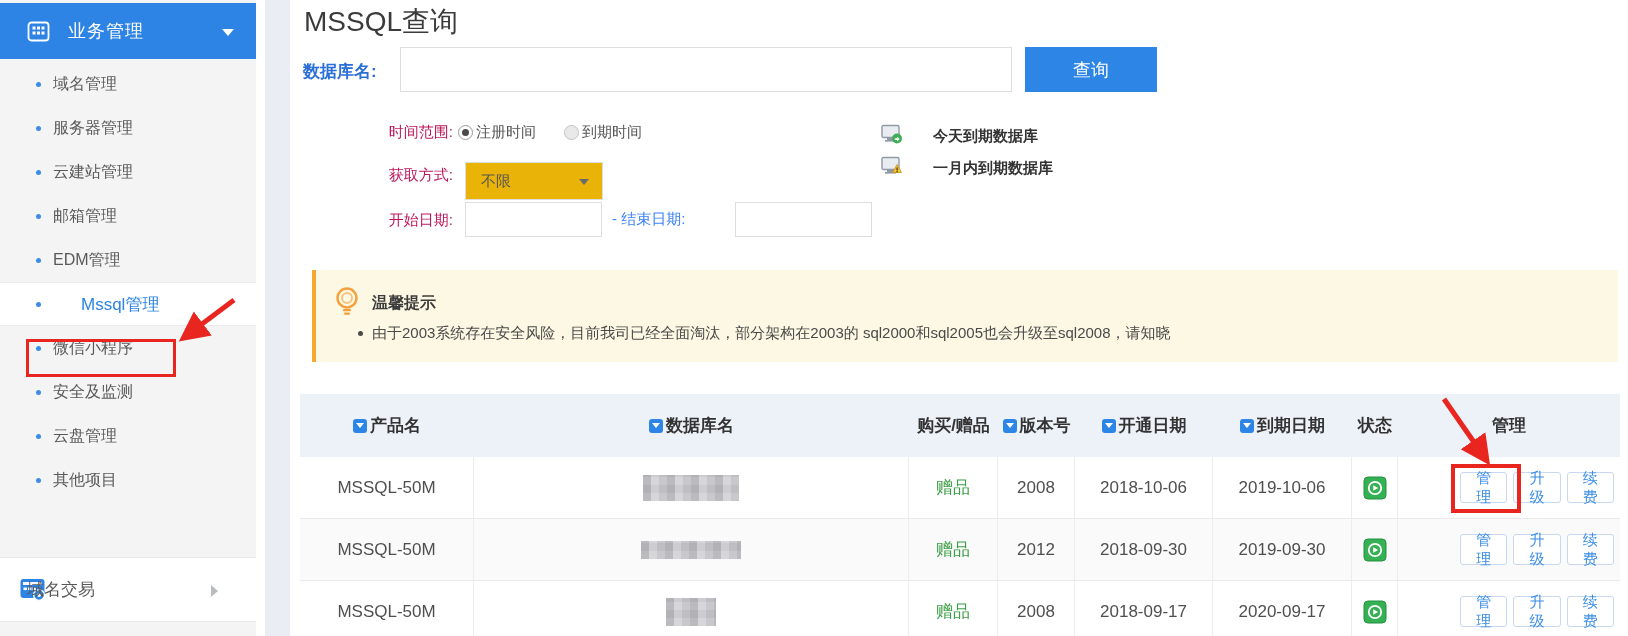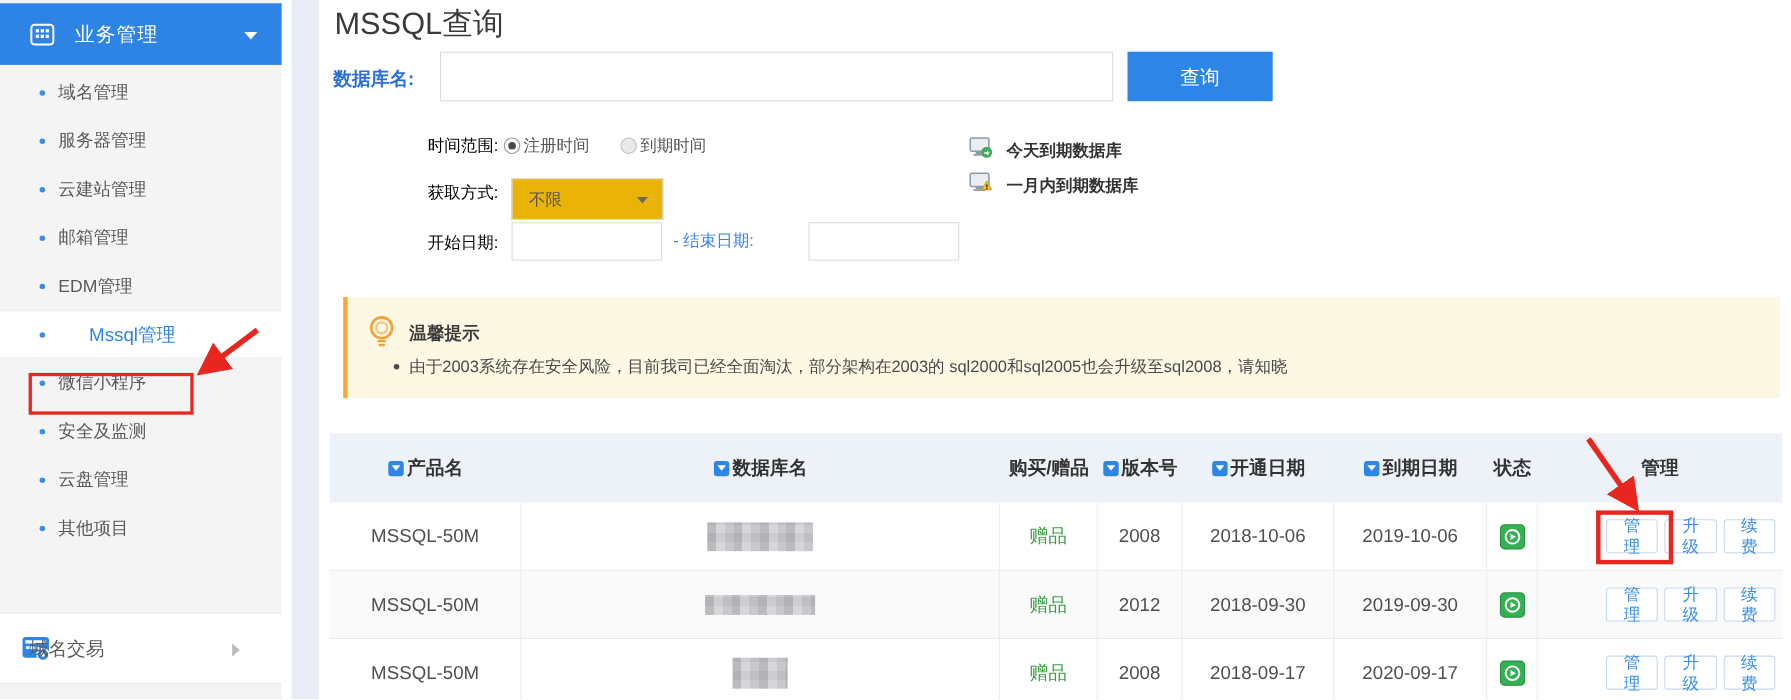--- a/index.html
+++ b/index.html
@@ -48,21 +48,21 @@
     position:absolute; left:400px; top:47px; width:612px; height:45px;
     border:1px solid #ddd; background:#fff; font-size:16px; padding:0 12px; outline:none;
   }
   .query-btn {
     position:absolute; left:1025px; top:47px; width:132px; height:45px;
     background:#2d85e5; color:#fff; border:none; font-size:18px; cursor:pointer;
     font-family:inherit;
   }
 
   
-  .flabel { position:absolute; width:78px; text-align:right; font-size:15px; color:#000000; }
+  .flabel { position:absolute; width:78px; text-align:right; font-size:15px; color:#be185d; }
   .radio-group { position:absolute; left:458px; top:123px; display:flex; align-items:center; font-size:15px; color:#555; }
   .radio { width:15px; height:15px; border-radius:50%; margin-right:3px; position:relative; }
   .radio.on { border:1px solid #9a9a9a; background:#fff; }
   .radio.on::after { content:""; position:absolute; left:3px; top:3px; width:7px; height:7px; border-radius:50%; background:#4a4a4a; }
   .radio.off { border:1px solid #c3c3c3; background:#e9e9e9; }
   .radio-opt { display:flex; align-items:center; cursor:pointer; }
   .radio-opt + .radio-opt { margin-left:28px; }
   .select-box {
     position:absolute; left:465px; top:162px; width:138px; height:38px; background:#eab308;
     border:1px solid #ddd; display:flex; align-items:center; cursor:pointer; font-size:15px; color:#555;
@@ -72,21 +72,21 @@
     position:absolute; right:13px; top:16px; width:0; height:0;
     border-left:5px solid transparent; border-right:5px solid transparent; border-top:6px solid #6a6a6a;
   }
   .date-input {
     position:absolute; top:202px; width:137px; height:35px; border:1px solid #ddd; background:#fff;
     font-size:14px; padding:0 8px; outline:none;
   }
   .range-sep { position:absolute; left:612px; top:210px; font-size:15px; color:#3b82f6; }
 
   
-  .qlink { position:absolute; display:flex; align-items:center; cursor:pointer; }
+  .qlink { position:absolute; display:flex; align-items:center; cursor:pointer;gap:18px; }
   .qlink .qtext { margin-left:12px; font-size:15px; font-weight:bold; color:#333; }
 
   
   .tipbox {
     position:absolute; left:312px; top:270px; width:1306px; height:92px;
     background:#fcf8e3; border-left:4px solid #f7a832;
   }
   .tip-title { position:absolute; left:56px; top:23px; font-size:16px; font-weight:bold; color:#3c3c3c; }
   .tip-bulb { position:absolute; left:16px; top:16px; }
   .tip-line { position:absolute; left:42px; top:54px; font-size:15px; color:#4a4a4a; display:flex; align-items:center; }

